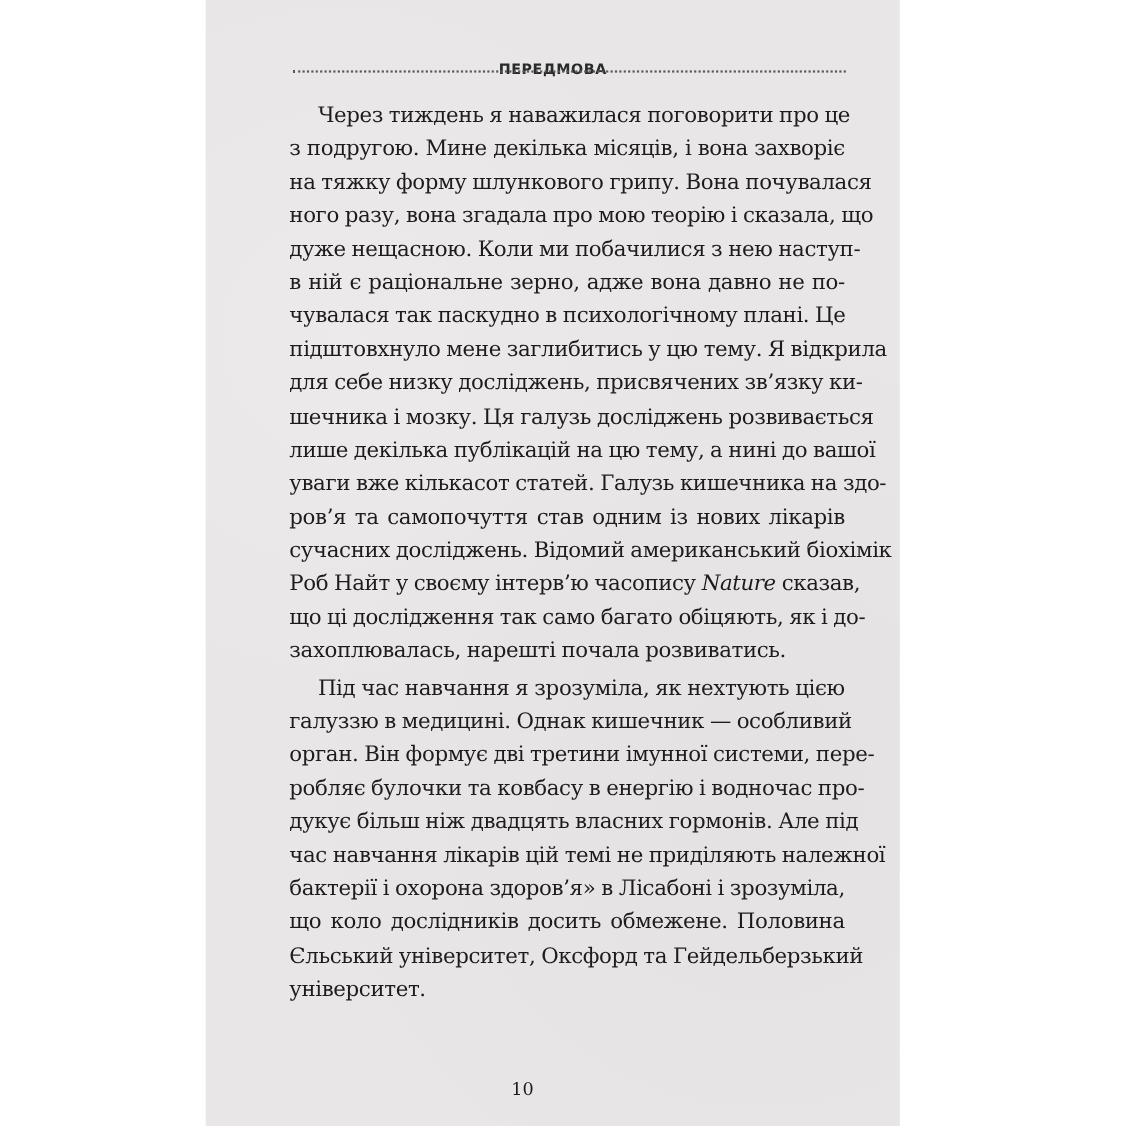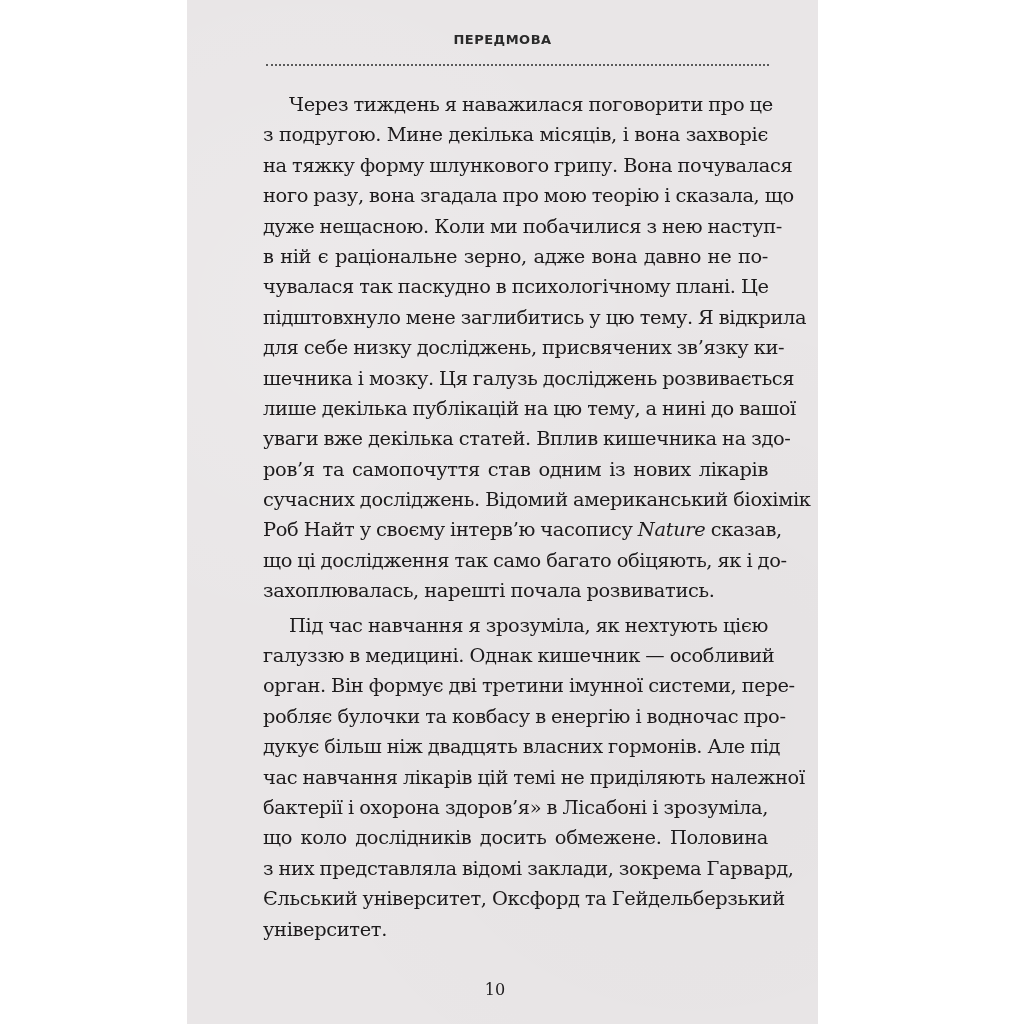--- a/index.html
+++ b/index.html
@@ -18,21 +18,21 @@
       height: 1024px;
       background: #e9e6e7;
       background-image:
         radial-gradient(circle at 20% 30%, rgba(255,255,255,0.15), transparent 40%),
         radial-gradient(circle at 80% 70%, rgba(0,0,0,0.02), transparent 50%);
     }
     .running-head {
       position: absolute;
       left: 0;
       width: 100%;
-      top: 32px;
+      top: 56px;
       text-align: center;
       font-family: "DejaVu Sans", sans-serif;
       font-weight: bold;
       font-size: 13px;
       letter-spacing: 0.5px;
       color: #2a2a2a;
     }
     .head-rule {
       position: absolute;
       left: 266px;
@@ -94,37 +94,36 @@
     <span class="line">з подругою. Мине декілька місяців, і вона захворіє</span>
     <span class="line">на тяжку форму шлункового грипу. Вона почувалася</span>
     <span class="line">ного разу, вона згадала про мою теорію і сказала, що</span>
     <span class="line">дуже нещасною. Коли ми побачилися з нею наступ-</span>
     <span class="line">в ній є раціональне зерно, адже вона давно не по-</span>
     <span class="line">чувалася так паскудно в психологічному плані. Це</span>
     <span class="line">підштовхнуло мене заглибитись у цю тему. Я відкрила</span>
     <span class="line">для себе низку досліджень, присвячених зв’язку ки-</span>
     <span class="line">шечника і мозку. Ця галузь досліджень розвивається</span>
     <span class="line">лише декілька публікацій на цю тему, а нині до вашої</span>
-    <span class="line">уваги вже декілька статей. Вплив кишечника на здо-</span>
+    <span class="line">уваги вже кількасот статей. Галузь кишечника на здо-</span>
     <span class="line">ров’я та самопочуття став одним із нових лікарів</span>
     <span class="line">сучасних досліджень. Відомий американський біохімік</span>
     <span class="line"><span>Роб Найт у своєму інтерв’ю часопису </span><span class="italic">Nature</span><span> сказав,</span></span>
     <span class="line">що ці дослідження так само багато обіцяють, як і до-</span>
     <span class="line last">захоплювалась, нарешті почала розвиватись.</span>
   </div>
   <div class="para-gap"></div>
 
   <div>
     <span class="line indent">Під час навчання я зрозуміла, як нехтують цією</span>
     <span class="line">галуззю в медицині. Однак кишечник — особливий</span>
     <span class="line">орган. Він формує дві третини імунної системи, пере-</span>
     <span class="line">робляє булочки та ковбасу в енергію і водночас про-</span>
     <span class="line">дукує більш ніж двадцять власних гормонів. Але під</span>
     <span class="line">час навчання лікарів цій темі не приділяють належної</span>
     <span class="line">бактерії і охорона здоров’я» в Лісабоні і зрозуміла,</span>
     <span class="line">що коло дослідників досить обмежене. Половина</span>
-    <span class="line">з них представляла відомі заклади, зокрема Гарвард,</span>
     <span class="line">Єльський університет, Оксфорд та Гейдельберзький</span>
     <span class="line last">університет.</span>
   </div>
 </div>
 
-<div class="page-number" style="left:203px;width:584px;">10</div>
+<div class="page-number" style="left:183px;width:584px;">10</div>
 
 </body></html>

